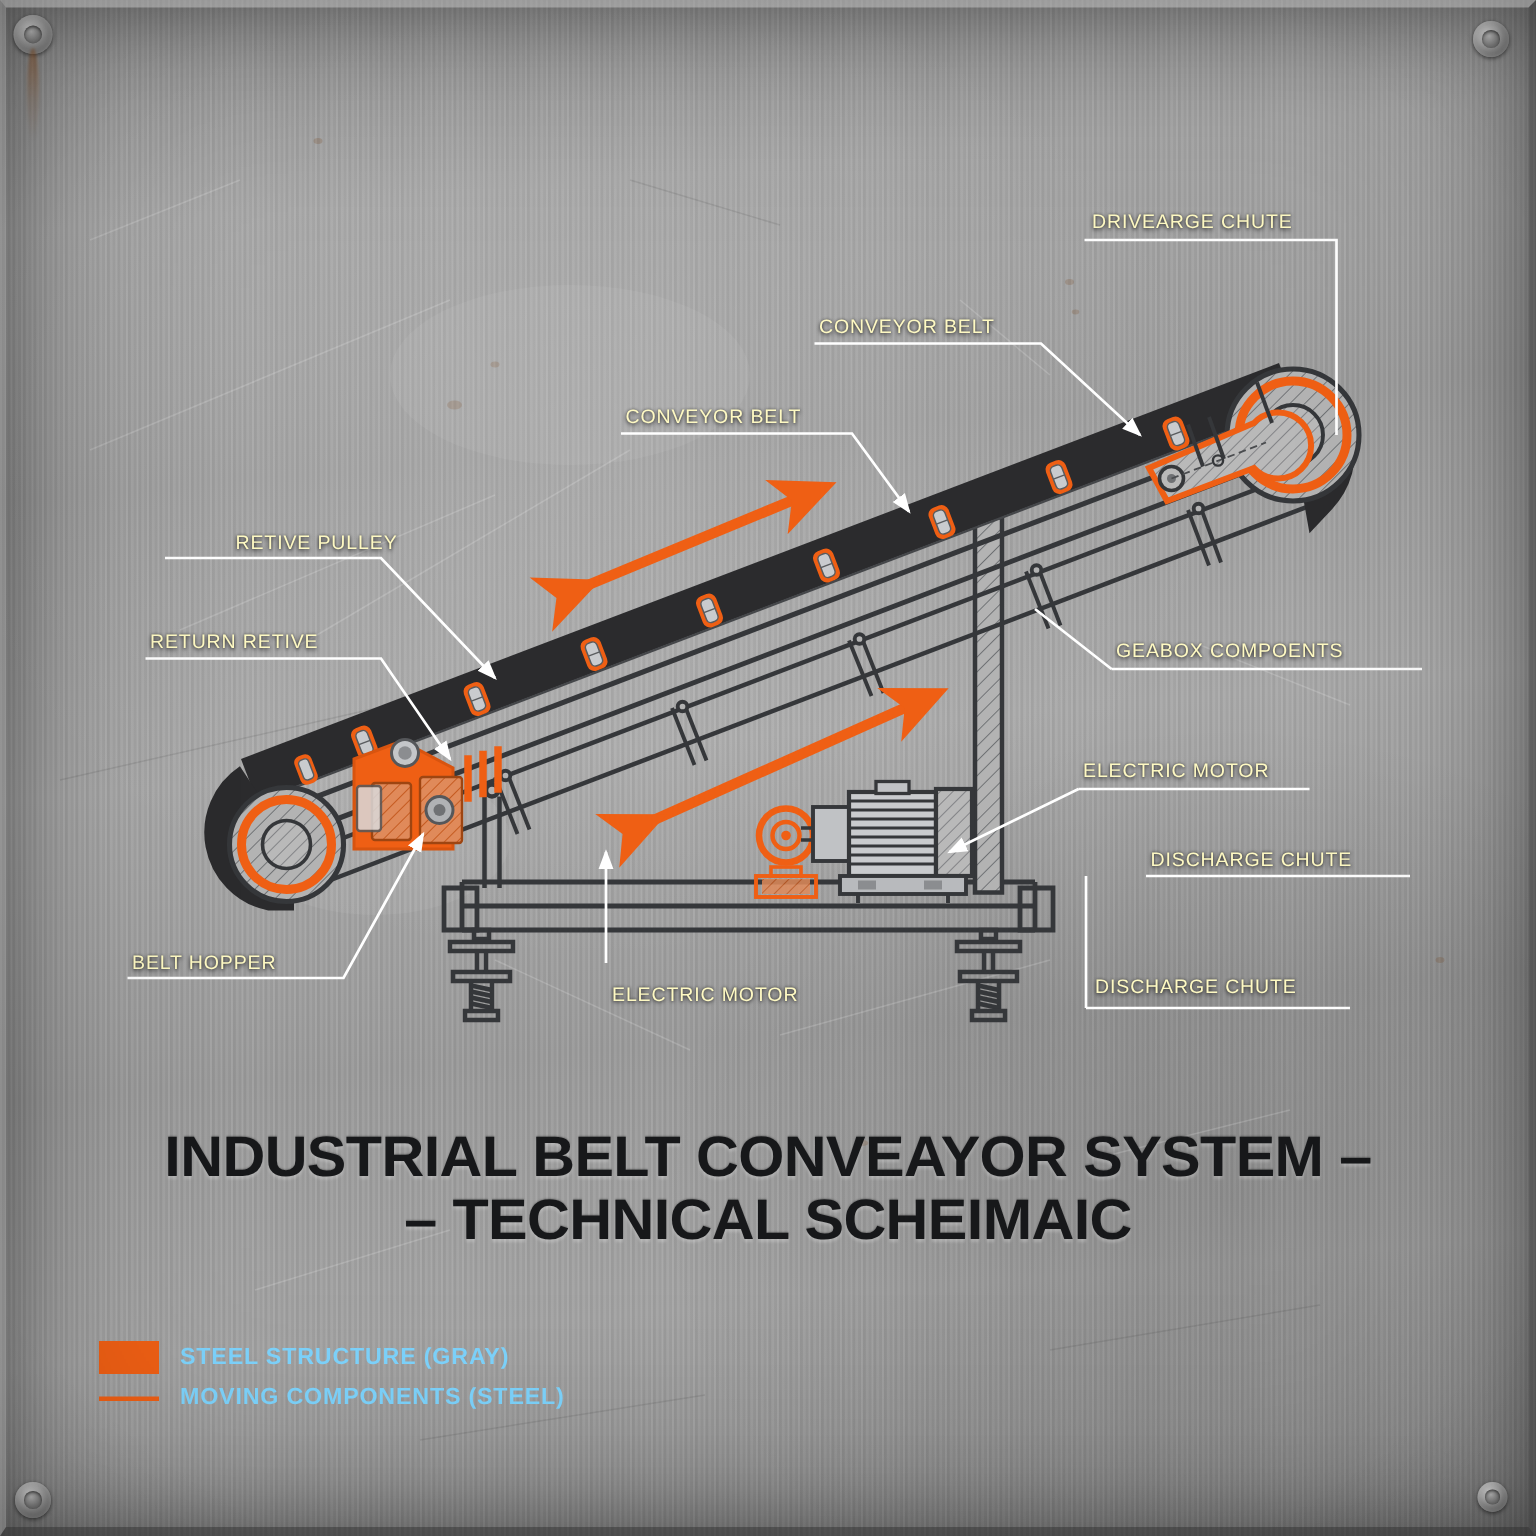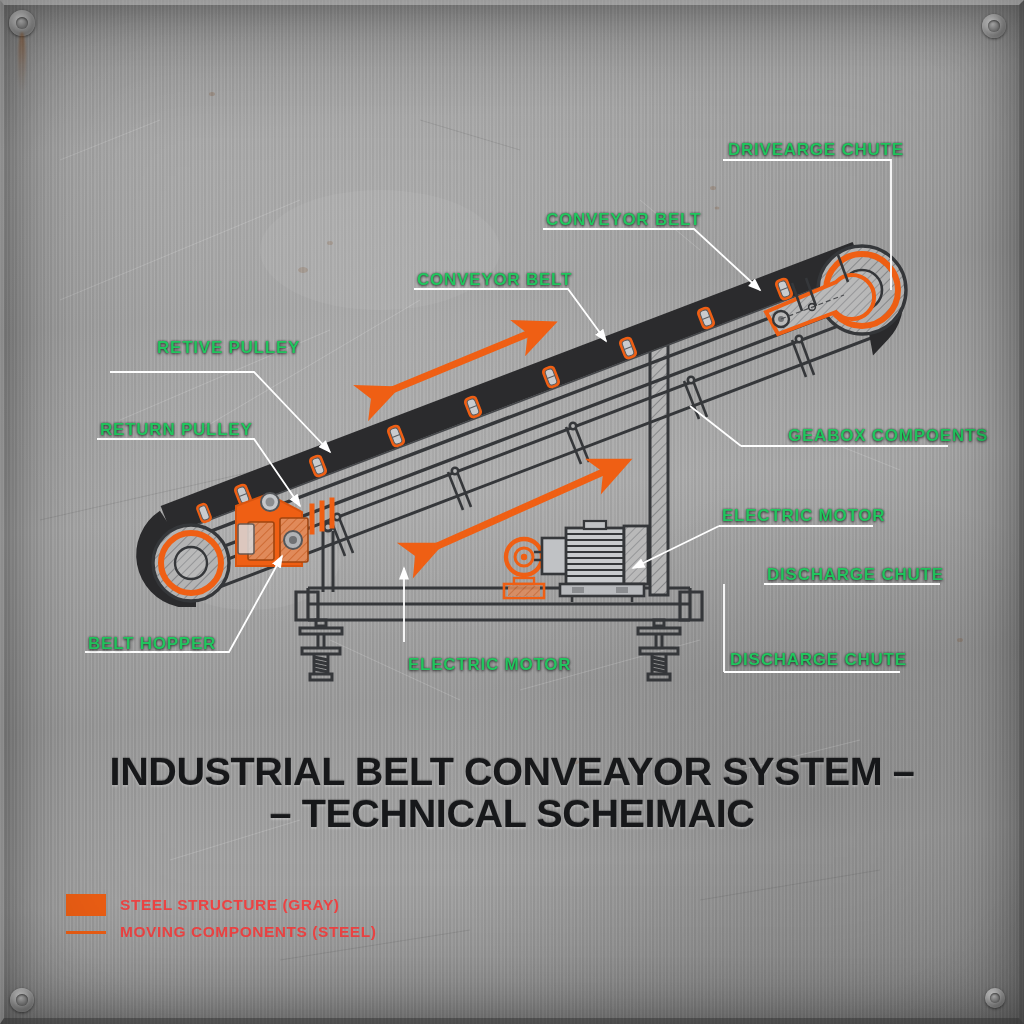--- a/index.html
+++ b/index.html
@@ -50,42 +50,42 @@
     box-shadow:inset 0 1px 2px rgba(0,0,0,.5);display:block;}
   .rust{position:absolute;pointer-events:none;
     background:linear-gradient(180deg, rgba(150,85,35,.55), rgba(140,80,35,.18) 55%, rgba(130,75,30,0));
     filter:blur(1.2px);border-radius:50%;}
 
   
   #schem{position:absolute;left:0;top:0;width:1024px;height:1024px;}
 
   
   .lab{
-    position:absolute;color:#22c55e;font-weight:700;letter-spacing:.045em;
-    font-size:17px;white-space:nowrap;
+    position:absolute;color:#fef9c3;font-weight:400;letter-spacing:.045em;
+    font-size:13px;white-space:nowrap;
     text-shadow:0 1px 3px rgba(0,0,0,.65), 0 0 2px rgba(0,0,0,.45);
     font-family:"Liberation Sans",sans-serif;
   }
 
   
   #title{
     position:absolute;left:0;right:0;top:752px;text-align:center;
     color:#17181a;font-weight:900;letter-spacing:-0.01em;line-height:1.10;
     font-size:38px;font-family:"Liberation Sans",sans-serif;
     text-shadow:0 2px 2px rgba(255,255,255,.22), 0 -1px 1px rgba(0,0,0,.25);
     transform:scaleX(1.04);
   }
   #title .l2{display:block;}
 
   
   #legend{position:absolute;left:66px;top:893px;}
   .lg-row{display:flex;align-items:center;height:24px;margin-bottom:3px;}
   .lg-sw{width:40px;height:22px;background:#ef5f14;margin-right:14px;flex:0 0 auto;}
   .lg-line{width:40px;height:0;border-top:3px solid #ef5f14;margin-right:14px;flex:0 0 auto;}
-  .lg-tx{color:#ef4444;font-weight:800;font-size:15.5px;letter-spacing:.035em;
+  .lg-tx{color:#7dd3fc;font-weight:800;font-size:15.5px;letter-spacing:.035em;
     font-family:"Liberation Sans",sans-serif;}
 </style>
 </head>
 <body>
 
 <div id="stage">
 
   <div class="plate"></div>
 
   <svg class="grime" viewBox="0 0 1024 1024">
@@ -398,25 +398,25 @@
   <div class="screw" style="left:985px;top:988px;width:20px;height:20px;">
       <i></i>
     </div>
 
   <div class="lab" style="left:728px;top:140px;">DRIVEARGE CHUTE</div>
 
   <div class="lab" style="left:546px;top:210px;">CONVEYOR BELT</div>
 
   <div class="lab" style="left:417px;top:270px;">CONVEYOR BELT</div>
 
-  <div class="lab" style="left:113px;top:338px;padding-left:44px;">RETIVE PULLEY</div>
-
-  <div class="lab" style="left:100px;top:420px;">RETURN PULLEY</div>
-
-  <div class="lab" style="left:744px;top:426px;padding-left:44px;">GEABOX COMPOENTS</div>
+  <div class="lab" style="left:113px;top:354px;padding-left:44px;">RETIVE PULLEY</div>
+
+  <div class="lab" style="left:100px;top:420px;">RETURN RETIVE</div>
+
+  <div class="lab" style="left:744px;top:426px;">GEABOX COMPOENTS</div>
 
   <div class="lab" style="left:722px;top:506px;">ELECTRIC MOTOR</div>
 
   <div class="lab" style="left:767px;top:565px;">DISCHARGE CHUTE</div>
 
   <div class="lab" style="left:88px;top:634px;">BELT HOPPER</div>
 
   <div class="lab" style="left:408px;top:655px;">ELECTRIC MOTOR</div>
 
   <div class="lab" style="left:730px;top:650px;">DISCHARGE CHUTE</div>

